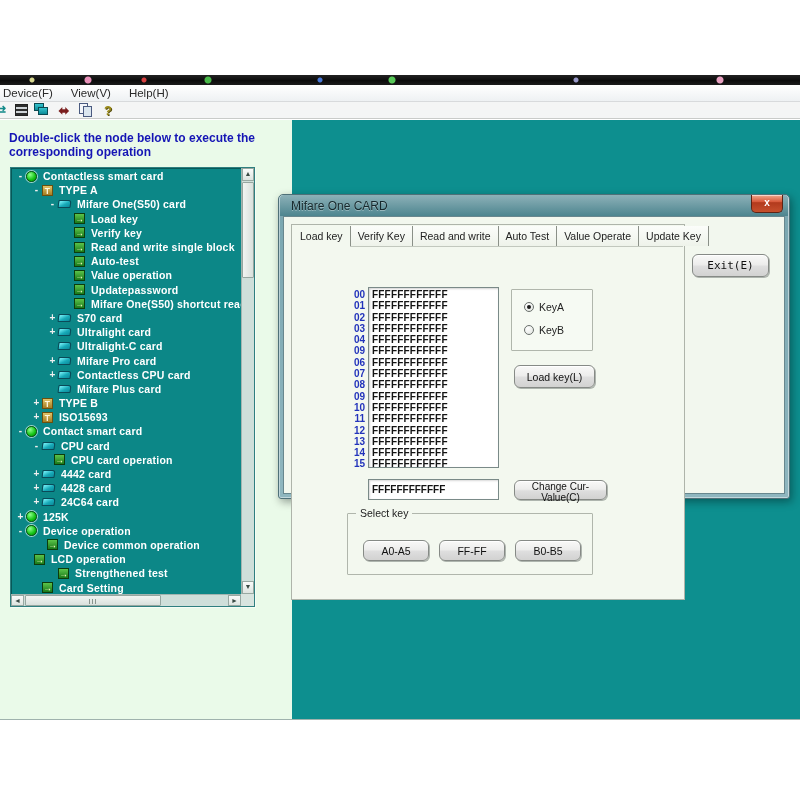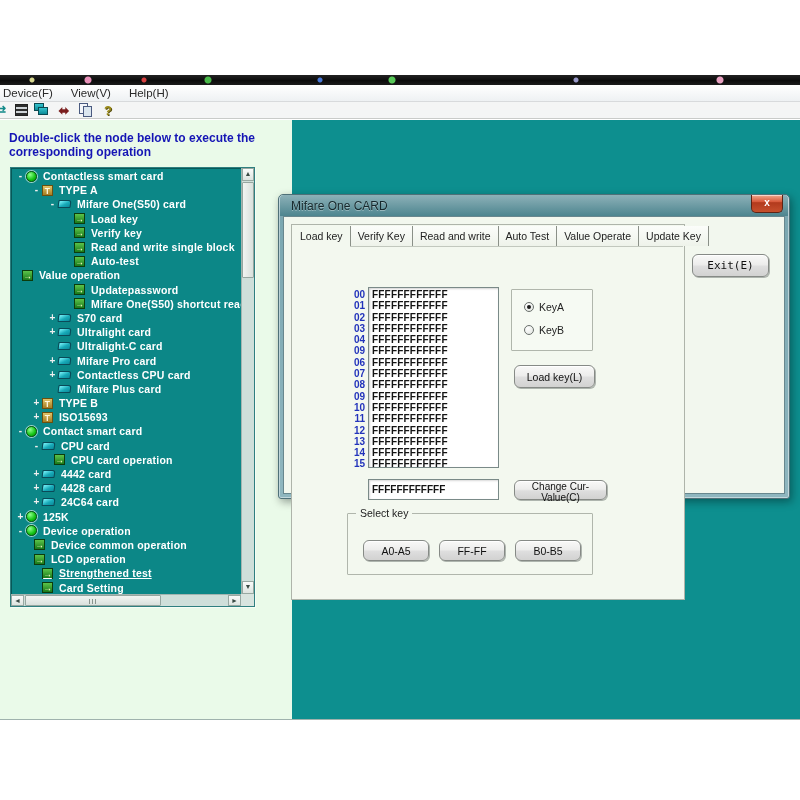--- a/index.html
+++ b/index.html
@@ -217,21 +217,21 @@
         <div class="tree-row" style="padding-left: 52px;">
           <span class="expander"></span>
           <span class="t-ico ico-action"></span>
           <span class="tree-label">Read and write single block</span>
         </div>
         <div class="tree-row" style="padding-left: 52px;">
           <span class="expander"></span>
           <span class="t-ico ico-action"></span>
           <span class="tree-label">Auto-test</span>
         </div>
-        <div class="tree-row" style="">
+        <div class="tree-row" style="padding-left: 52px;">
           <span class="expander"></span>
           <span class="t-ico ico-action"></span>
           <span class="tree-label">Value operation</span>
         </div>
         <div class="tree-row" style="padding-left: 52px;">
           <span class="expander"></span>
           <span class="t-ico ico-action"></span>
           <span class="tree-label">Updatepassword</span>
         </div>
         <div class="tree-row" style="padding-left: 52px;">
@@ -312,31 +312,31 @@
         <div class="tree-row" style="padding-left: 4px;">
           <span class="expander">+</span>
           <span class="t-ico ico-circle"></span>
           <span class="tree-label">125K</span>
         </div>
         <div class="tree-row" style="padding-left: 4px;">
           <span class="expander">-</span>
           <span class="t-ico ico-circle"></span>
           <span class="tree-label">Device operation</span>
         </div>
+        <div class="tree-row" style="padding-left: 25px;">
+          <span class="expander"></span>
+          <span class="t-ico ico-action"></span>
+          <span class="tree-label">Device common operation</span>
+        </div>
         <div class="tree-row" style="padding-left: 12px;">
           <span class="expander"></span>
           <span class="t-ico ico-action"></span>
-          <span class="tree-label">Device common operation</span>
-        </div>
-        <div class="tree-row" style="padding-left: 12px;">
-          <span class="expander"></span>
-          <span class="t-ico ico-action"></span>
           <span class="tree-label">LCD  operation</span>
         </div>
-        <div class="tree-row" style="padding-left: 20px; text-decoration: underline;">
+        <div class="tree-row" style="padding-left: 36px;">
           <span class="expander"></span>
           <span class="t-ico ico-action"></span>
           <span class="tree-label">Strengthened  test</span>
         </div>
         <div class="tree-row" style="padding-left: 20px;">
           <span class="expander"></span>
           <span class="t-ico ico-action"></span>
           <span class="tree-label">Card Setting</span>
         </div>
       </div>

